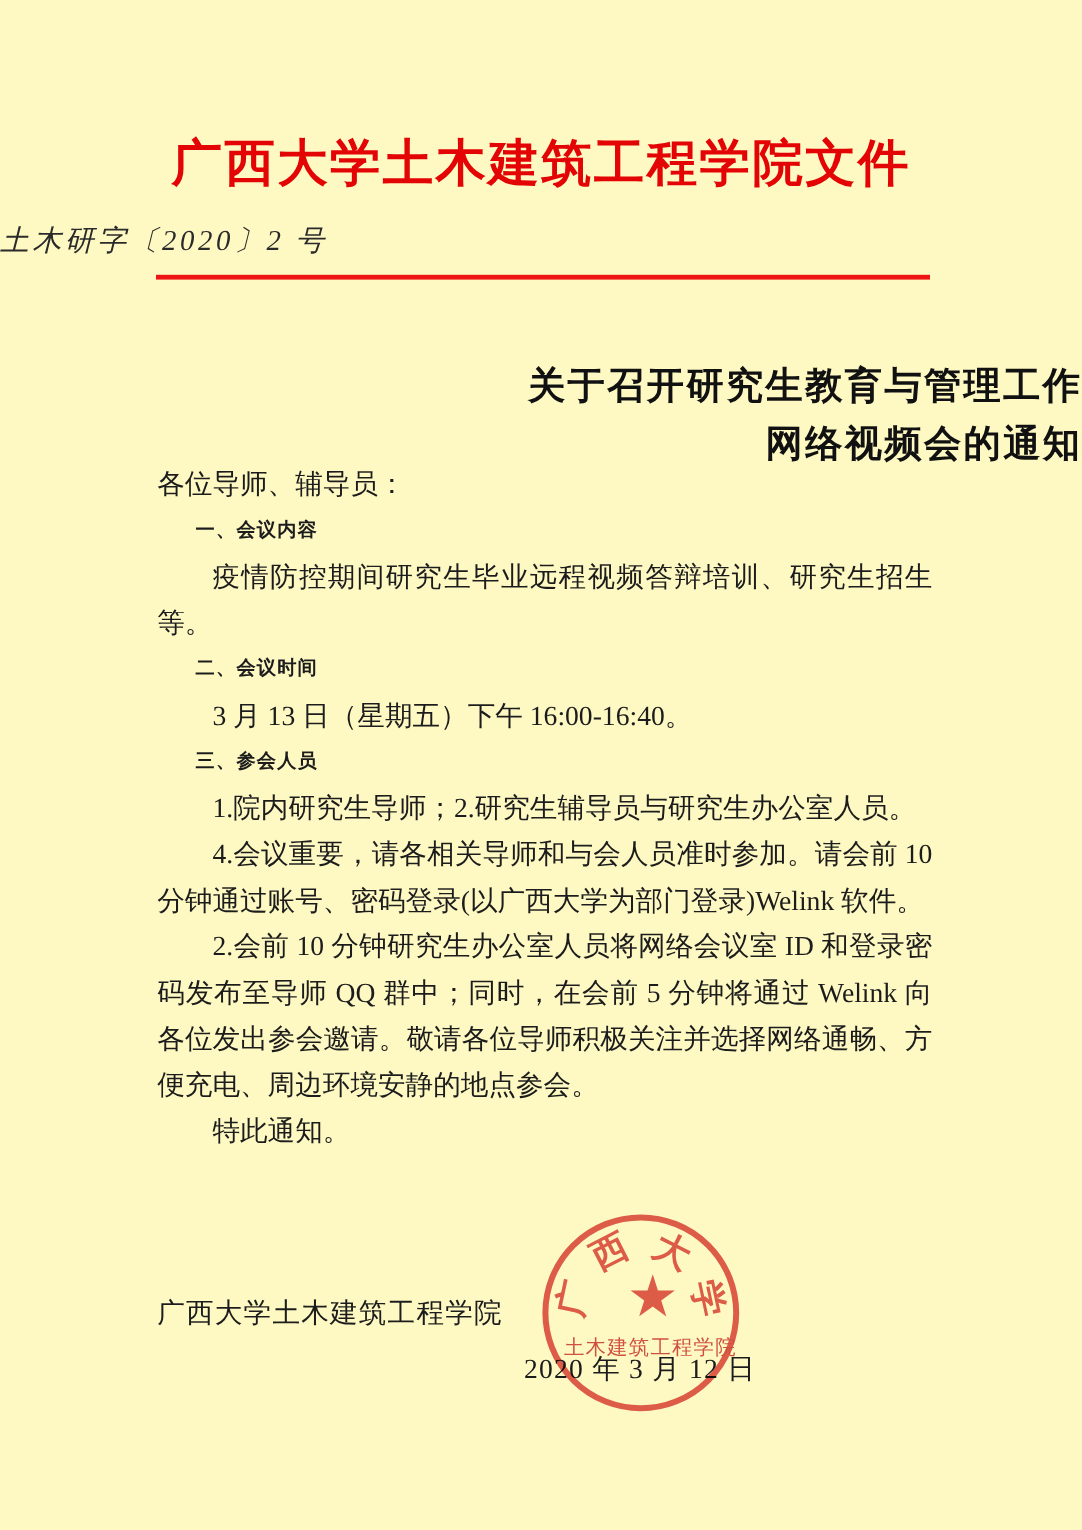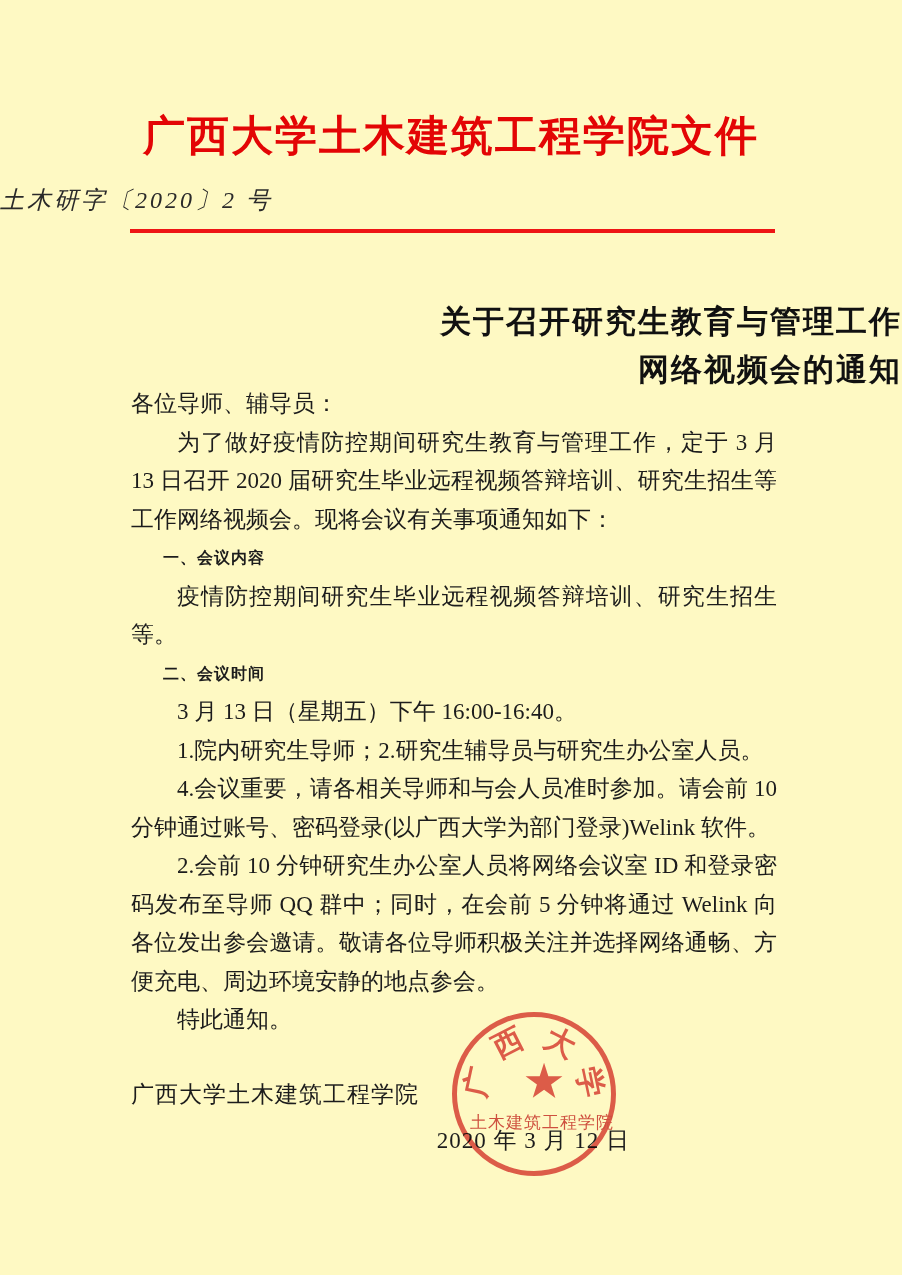--- a/index.html
+++ b/index.html
@@ -127,28 +127,28 @@
 
   <div class="red-rule"></div>
 
   <div class="doc-title">
     <div>关于召开研究生教育与管理工作</div>
     <div>网络视频会的通知</div>
   </div>
 
   <div class="body-text">
     <div class="para no-indent">各位导师、辅导员：</div>
-    <div class="para">为了做好疫情防控期间研究生教育与管理工作，定于 3 月 13 日召开 2020 届研究生毕业远程视频答辩培训、研究生招生等工作网络视频会。现将会议有关事项通知如下：</div>
 
     <div class="sec-heading">一、会议内容</div>
     <div class="para">疫情防控期间研究生毕业远程视频答辩培训、研究生招生等。</div>
 
     <div class="sec-heading">二、会议时间</div>
     <div class="para">3 月 13 日（星期五）下午 16:00-16:40。</div>
 
+    <div class="sec-heading">三、参会人员</div>
     <div class="para">1.院内研究生导师；2.研究生辅导员与研究生办公室人员。</div>
 
     <div class="para">4.会议重要，请各相关导师和与会人员准时参加。请会前 10 分钟通过账号、密码登录(以广西大学为部门登录)Welink 软件。</div>
     <div class="para">2.会前 10 分钟研究生办公室人员将网络会议室 ID 和登录密码发布至导师 QQ 群中；同时，在会前 5 分钟将通过 Welink 向各位发出参会邀请。敬请各位导师积极关注并选择网络通畅、方便充电、周边环境安静的地点参会。</div>
 
     <div class="para">特此通知。</div>
   </div>
 
   <div class="signature-block">
     <div class="sig-org">广西大学土木建筑工程学院</div>

